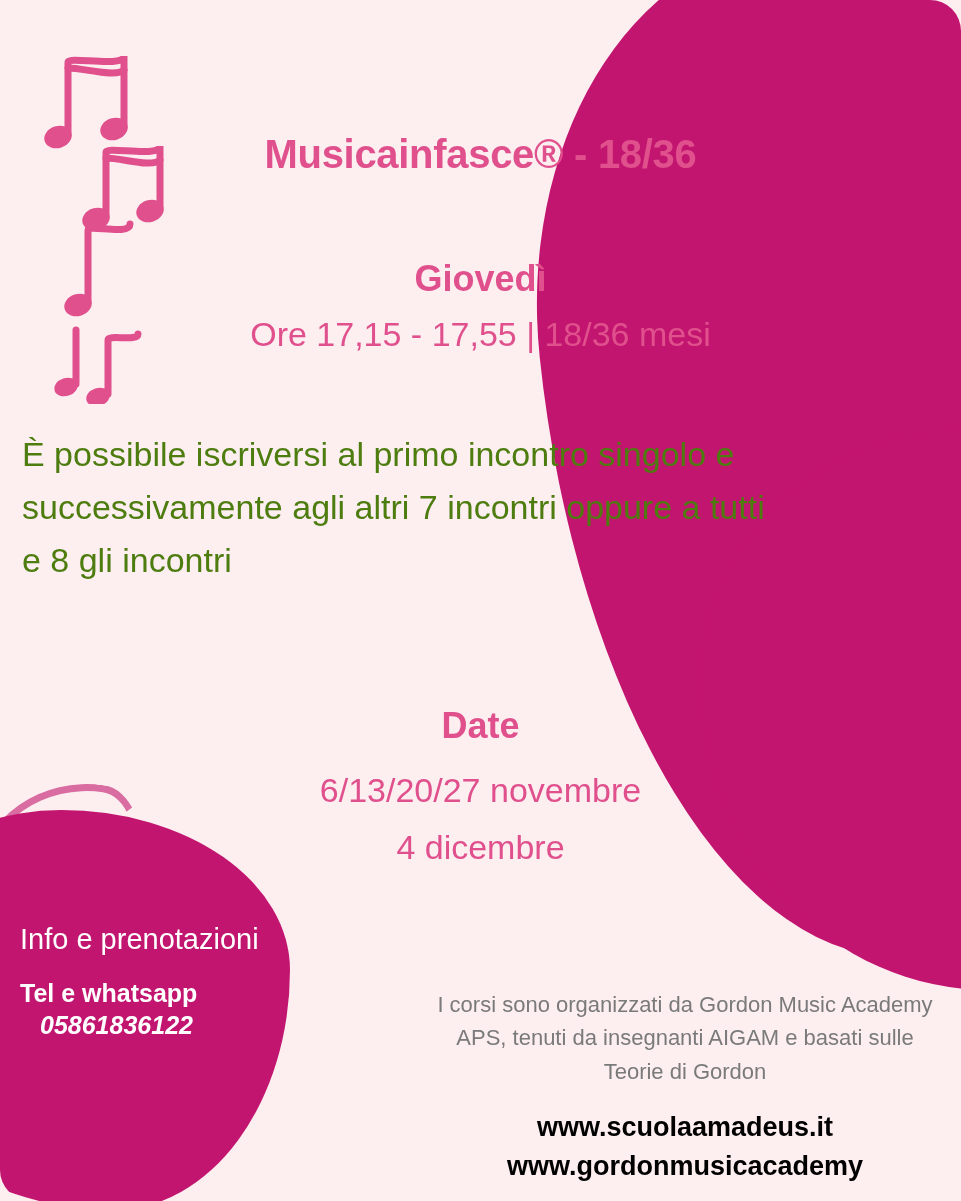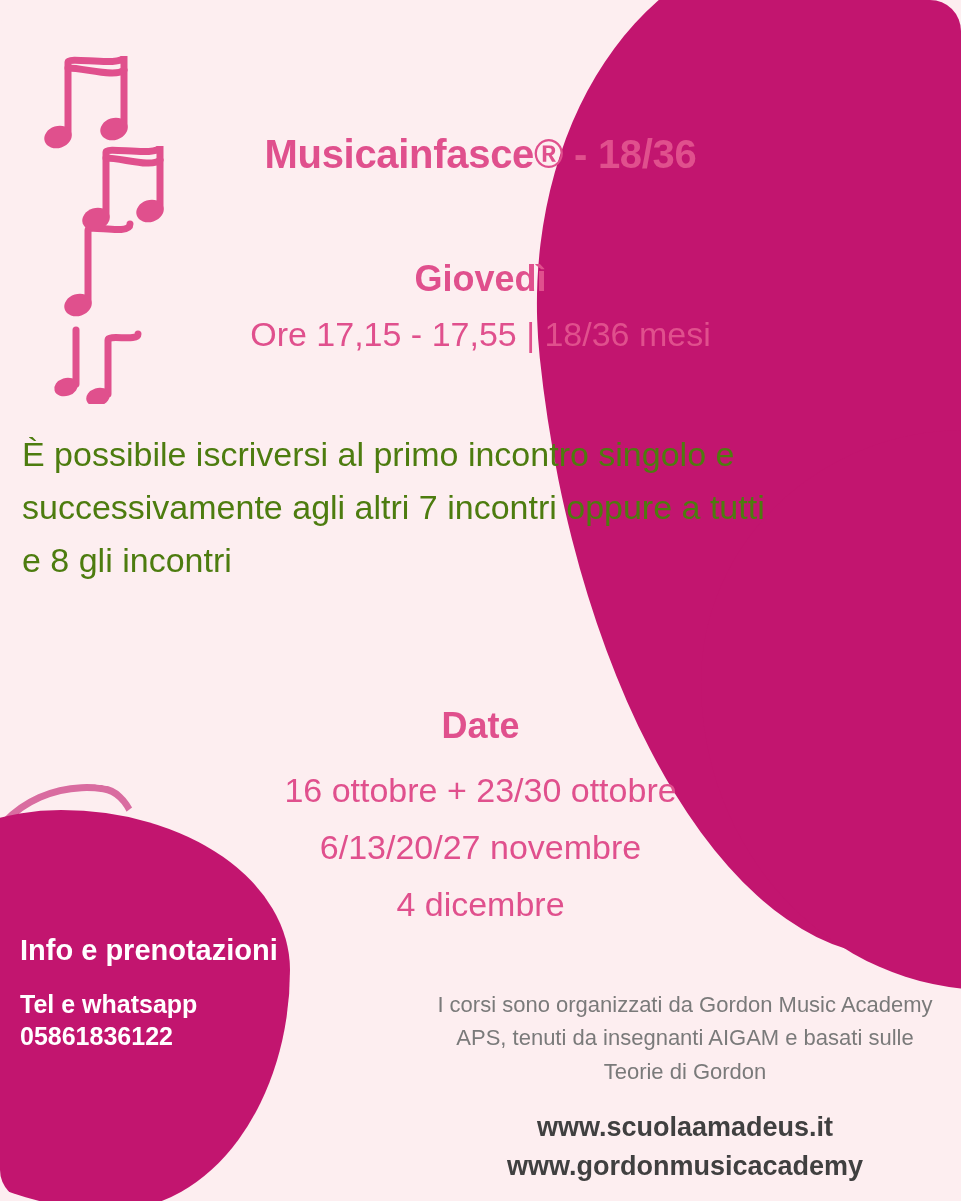--- a/index.html
+++ b/index.html
@@ -142,53 +142,54 @@
 
   .info-block {
     position: absolute;
     left: 20px;
     top: 922px;
     width: 300px;
     color: #ffffff;
   }
   .info-title {
     font-size: 29px;
-    font-weight: bold;
+    font-weight: normal;
     line-height: 1.2;
-    margin-top: 11px;
   }
   .info-sub {
     font-size: 25px;
     font-weight: bold;
     line-height: 1.3;
     margin-top: 20px;
   }
   .info-phone {
     font-size: 25px;
     font-weight: bold;
+    font-style: italic;
     line-height: 1.3;
+    margin-left: 20px;
   }
 
   .organizer {
     position: absolute;
     right: 16px;
     top: 988px;
     width: 520px;
     text-align: center;
     color: #7a7a7a;
     font-size: 22px;
     line-height: 1.52;
   }
   .websites {
     position: absolute;
     right: 16px;
     top: 1108px;
     width: 520px;
     text-align: center;
-    color: #404040;
+    color: #000000;
     font-size: 27px;
     font-weight: bold;
     line-height: 1.45;
   }
 </style>
 </head>
 <body>
 
 <div class="poster">
 
@@ -226,21 +227,20 @@
 
   <div class="content">
     <div class="title">Musicainfasce® - 18/36</div>
     <div class="subtitle">Giovedì</div>
     <div class="time-line">Ore 17,15 - 17,55 | 18/36 mesi</div>
 
     <div class="body-text">È possibile iscriversi al primo incontro singolo  e successivamente agli altri 7 incontri oppure a tutti e 8 gli incontri</div>
 
     <div class="dates-head">Date</div>
     <div class="dates-lines">
-      <div>16 ottobre + 23/30 ottobre</div>
       <div>6/13/20/27 novembre</div>
       <div>4 dicembre</div>
     </div>
 
     <div class="info-block">
       <div class="info-title">Info e prenotazioni</div>
       <div class="info-sub">Tel e whatsapp</div>
       <div class="info-phone">05861836122</div>
     </div>
 

